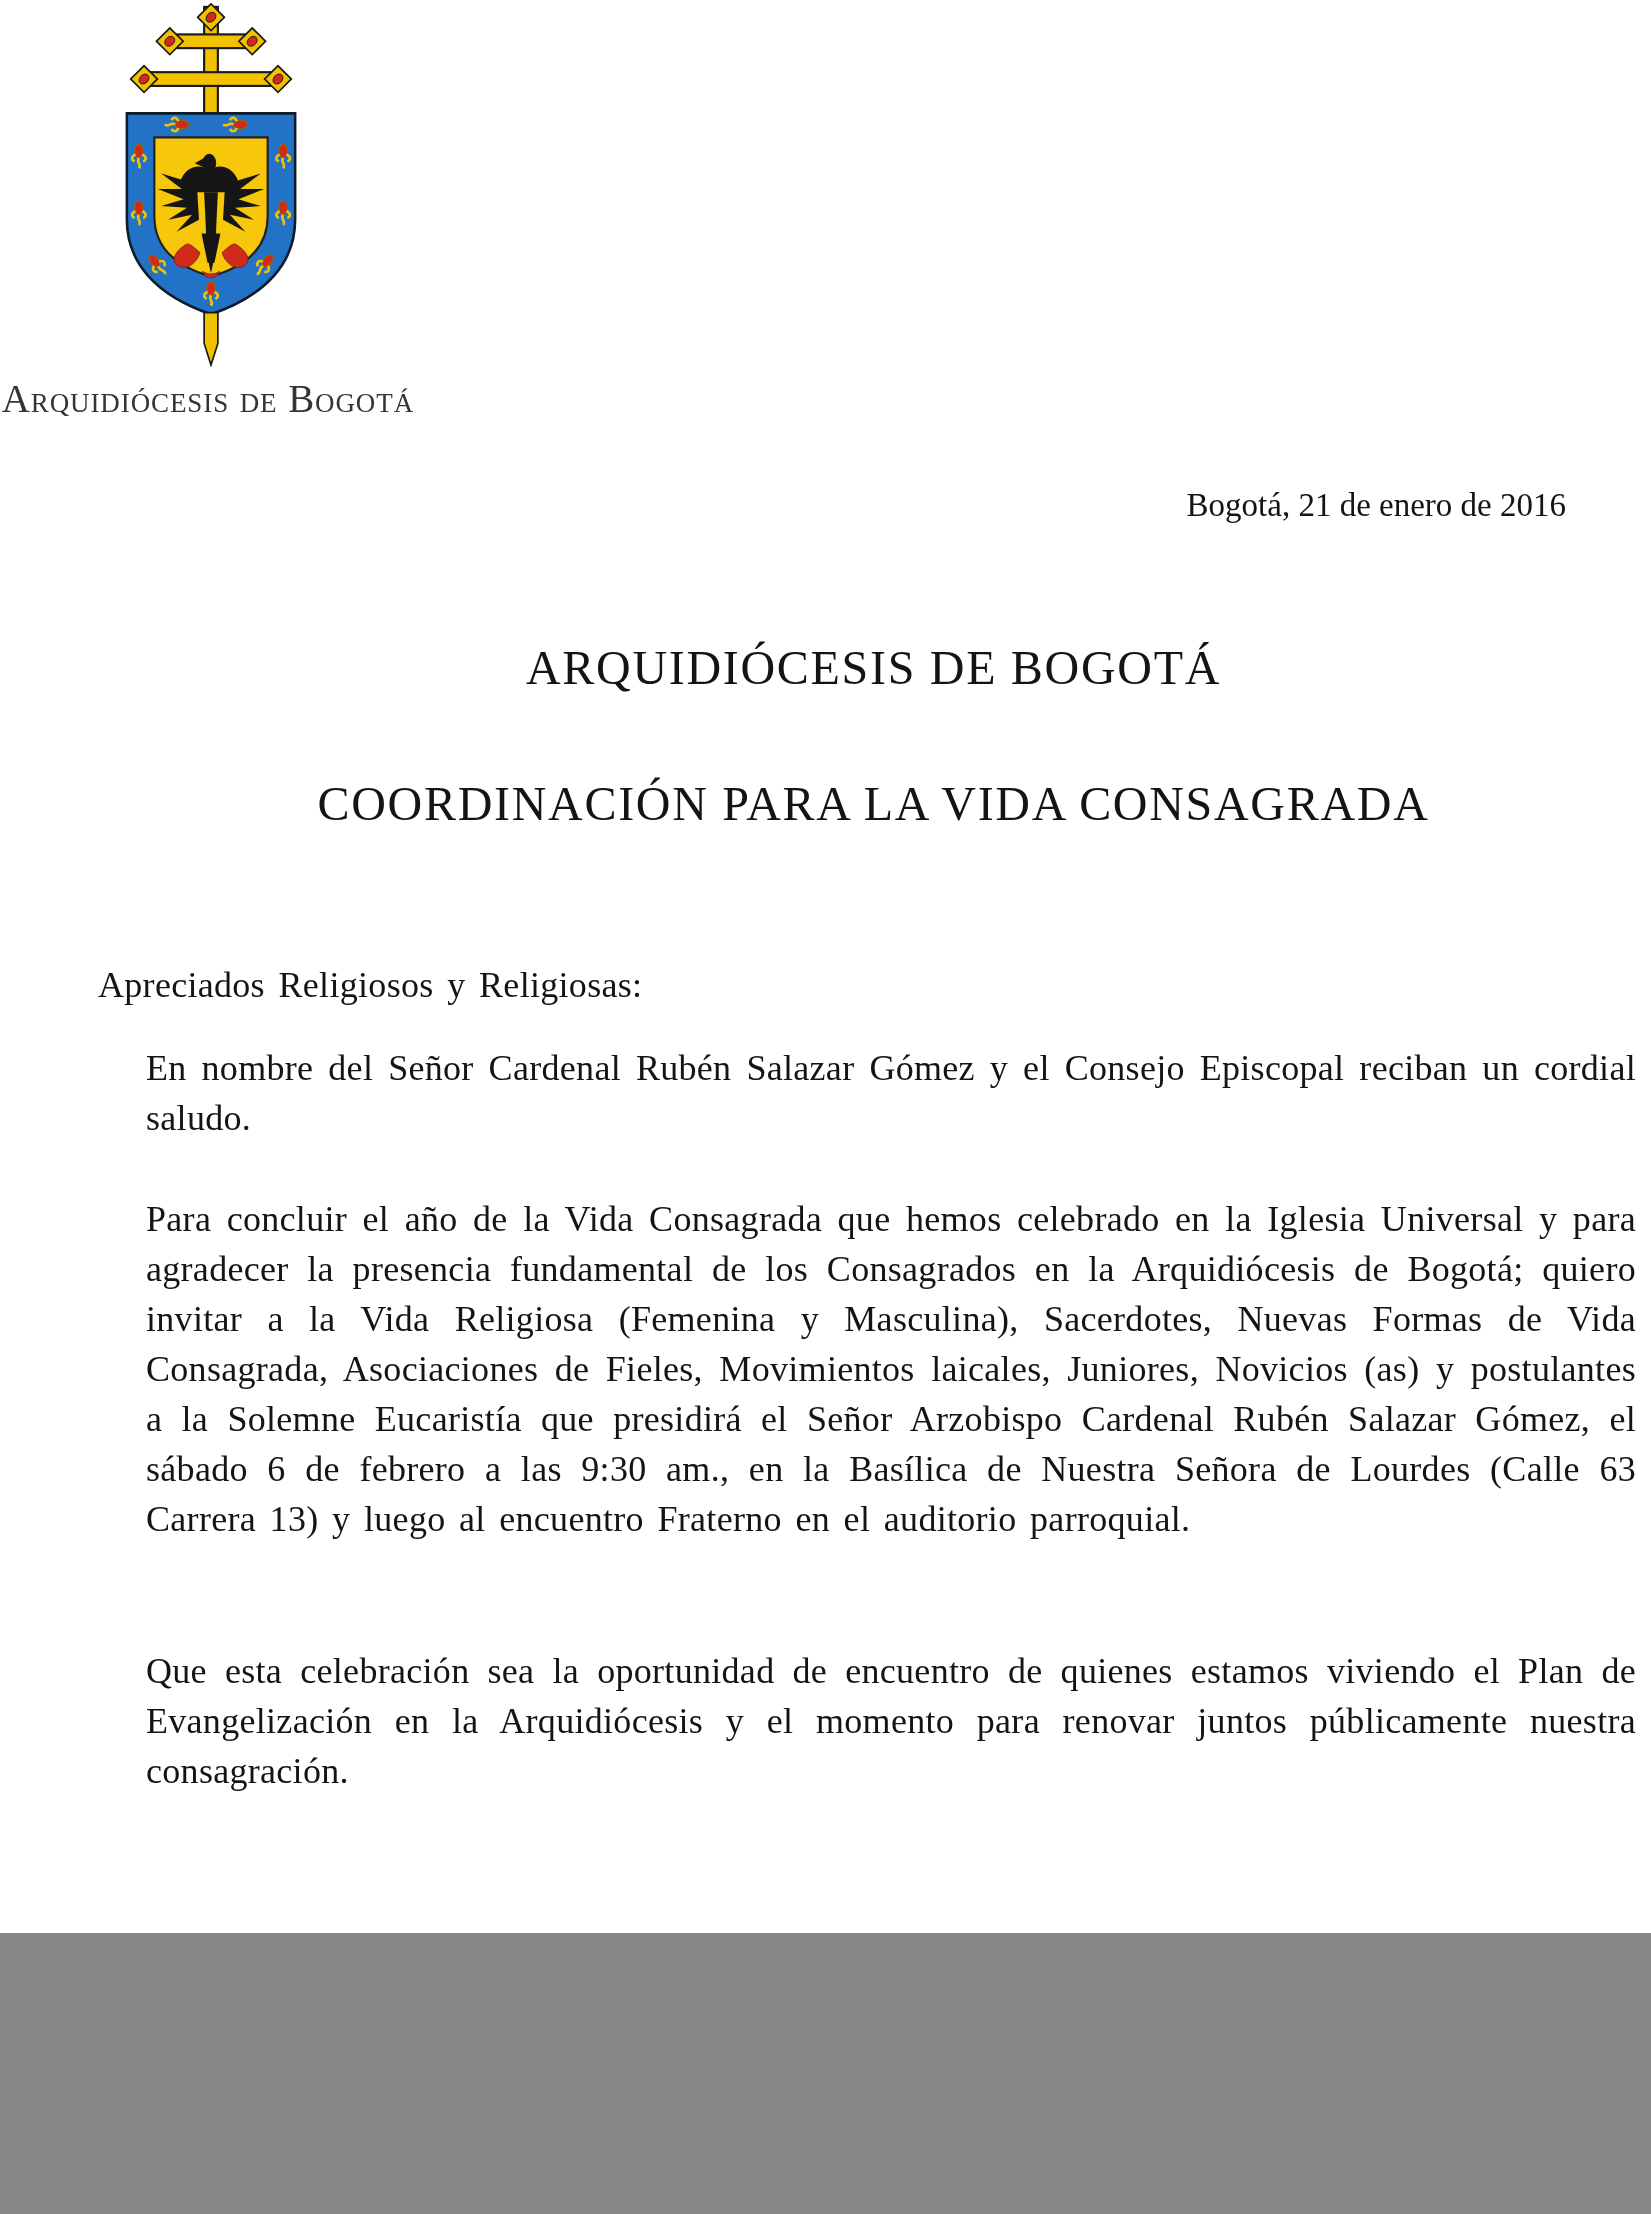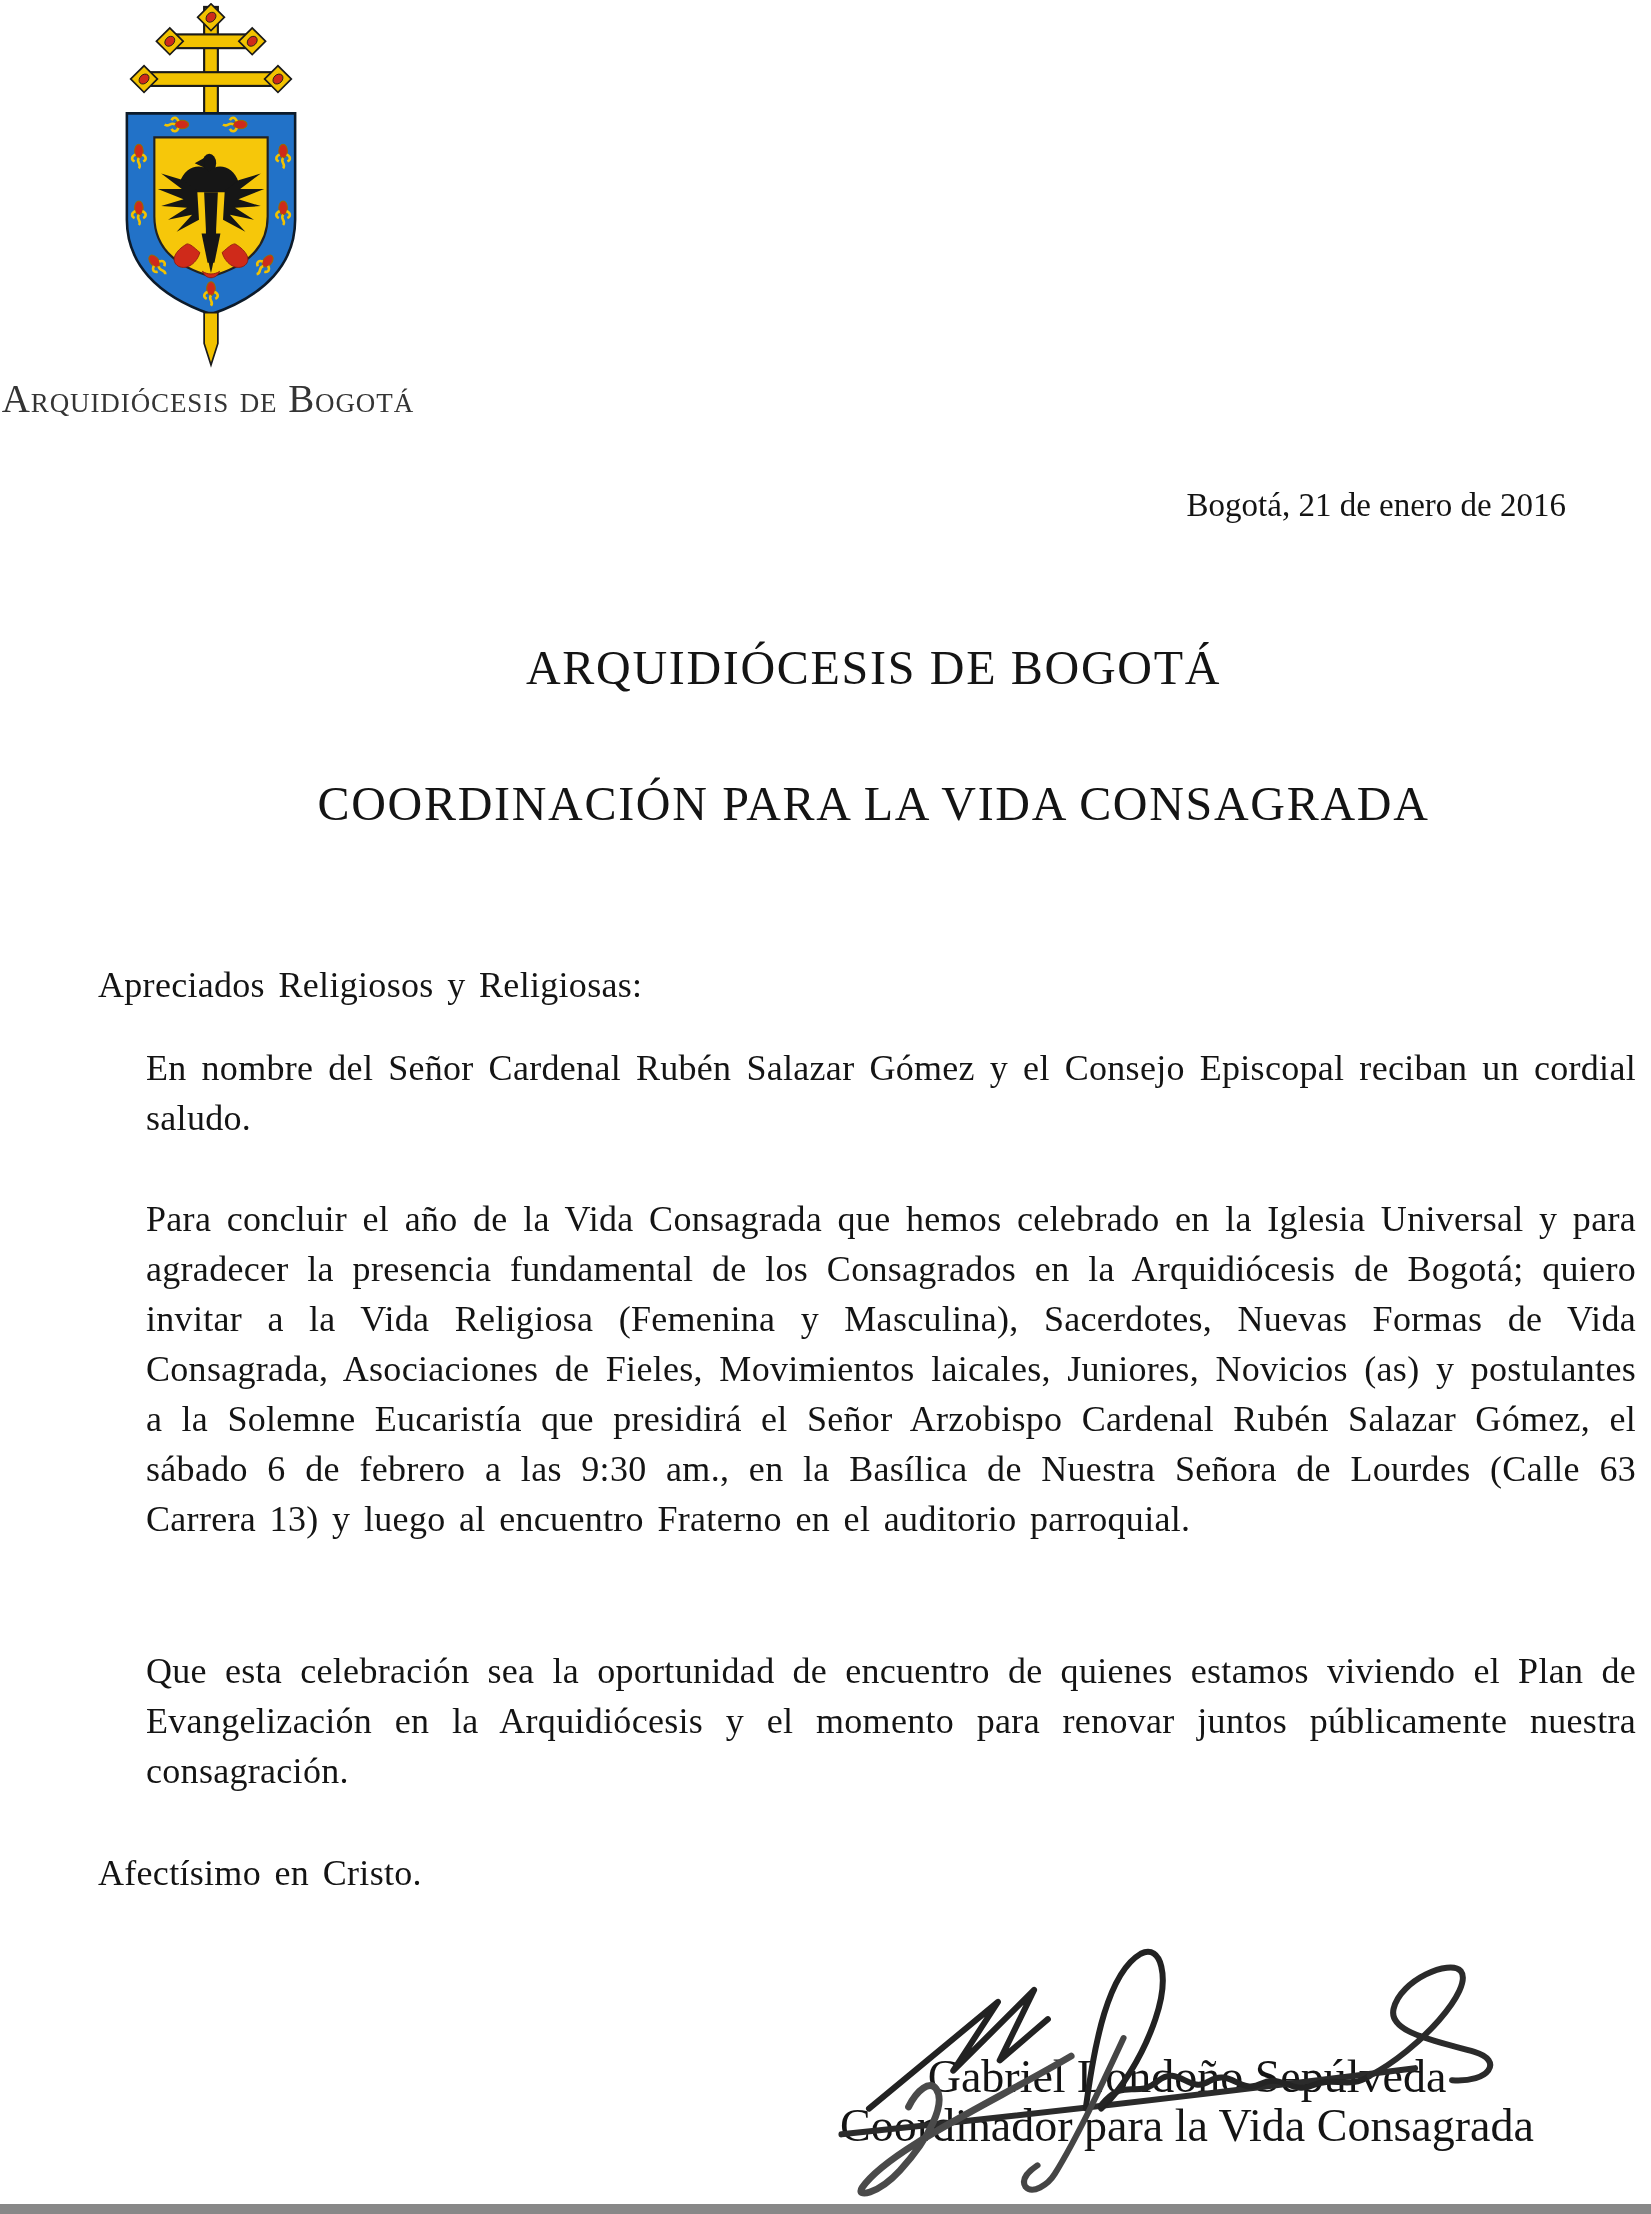--- a/index.html
+++ b/index.html
@@ -1,18 +1,18 @@
 <!DOCTYPE html>
 <html style="font-size:13.8px"><head>
 <meta charset="utf-8">
 <style>
   html,body{margin:0;padding:0;background:#888;}
   .page{
     position:relative;
-    width:1652px;height:2204px;
+    width:1652px;height:1933px;
     background:#ffffff;
     overflow:hidden;
     font-family:"Liberation Serif","DejaVu Serif",serif;
     color:#141414;
   }
   .abs{position:absolute;}
   .caption{
     left:1.7px;top:379px;
     font-size:39px;line-height:1;
     font-variant:small-caps;
@@ -154,21 +154,20 @@
 
   <div class="abs date">Bogotá, 21 de enero de 2016</div>
 
   <div class="abs title title1">ARQUIDIÓCESIS DE BOGOTÁ</div>
   <div class="abs title title2">COORDINACIÓN PARA LA VIDA CONSAGRADA</div>
 
   <div class="abs bodytext greeting">Apreciados Religiosos y Religiosas:</div>
   <div class="abs bodytext just p1">En nombre del Señor Cardenal Rubén Salazar Gómez y el Consejo Episcopal reciban un cordial saludo.</div>
   <div class="abs bodytext just p2">Para concluir el año de la Vida Consagrada que hemos celebrado en la Iglesia Universal y para agradecer la presencia fundamental  de los Consagrados en la Arquidiócesis de Bogotá; quiero invitar a la Vida Religiosa (Femenina y Masculina), Sacerdotes, Nuevas Formas de Vida Consagrada, Asociaciones de Fieles, Movimientos laicales, Juniores, Novicios (as) y postulantes a la Solemne Eucaristía  que presidirá el  Señor Arzobispo Cardenal Rubén Salazar Gómez, el sábado 6 de febrero a las 9:30 am., en la Basílica de Nuestra Señora de Lourdes (Calle 63 Carrera 13) y luego al encuentro Fraterno en el auditorio parroquial.</div>
   <div class="abs bodytext just p3">Que esta celebración sea la oportunidad de encuentro de quienes estamos viviendo el Plan de Evangelización en la Arquidiócesis y el momento para renovar juntos públicamente  nuestra consagración.</div>
-  <div class="abs bodytext closing">Afectísimo en Cristo.</div>
 
   <div class="abs sigblock">
     <div>Gabriel Londoño Sepúlveda</div>
     <div>Coordinador para la Vida Consagrada</div>
   </div>
 
   <svg class="abs sig-svg" width="706" height="258" viewBox="0 0 820 300">
     <g fill="none" stroke-linecap="round" stroke-linejoin="round">
 
       <path d="M 28,226 C 220,206 480,176 695,149" stroke="#2b2b2b" stroke-width="7"></path>

